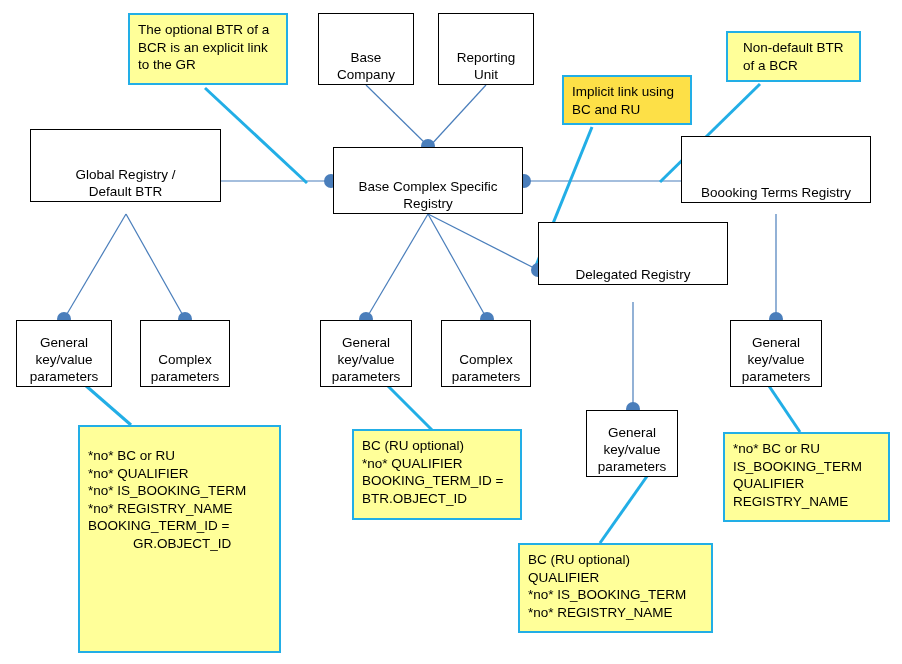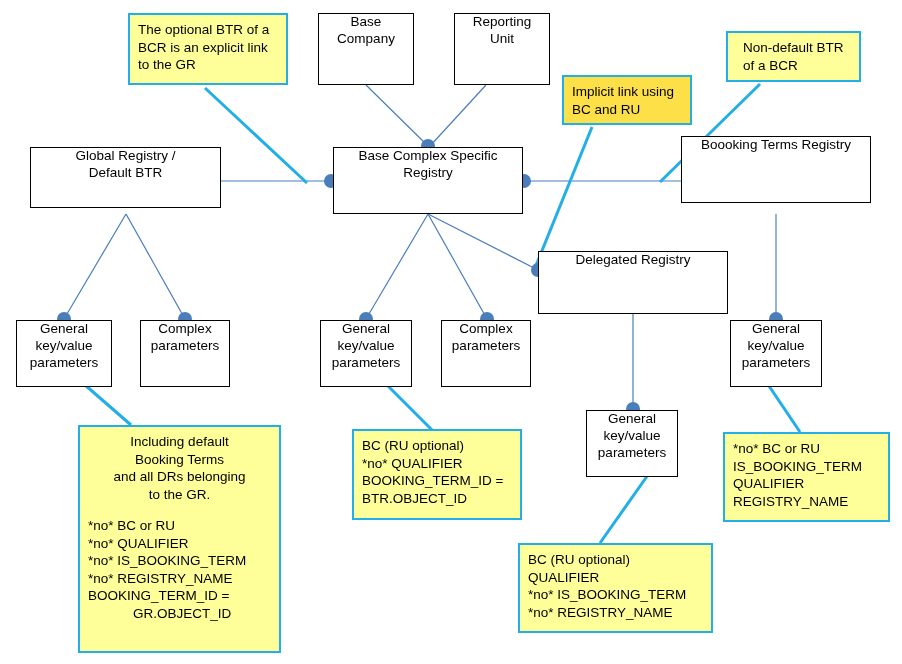--- a/index.html
+++ b/index.html
@@ -24,21 +24,21 @@
     width: 902px;
     height: 664px;
     pointer-events: none;
   }
   .node {
     position: absolute;
     box-sizing: border-box;
     border: 1px solid #000000;
     background: #ffffff;
     display: flex;
-    align-items: flex-start;
+    align-items: flex-end;
     justify-content: center;
     text-align: center;
     font-size: 13.5px;
     line-height: 1.25;
     color: #000000;
     white-space: pre-line;
     z-index: 3;
   }
   .note {
     position: absolute;
@@ -95,28 +95,28 @@
       <circle cx="185" cy="319" r="7" fill="#4A7EBB"></circle>
       <circle cx="366" cy="319" r="7" fill="#4A7EBB"></circle>
       <circle cx="487" cy="319" r="7" fill="#4A7EBB"></circle>
       <circle cx="776" cy="319" r="7" fill="#4A7EBB"></circle>
       <circle cx="633" cy="409" r="7" fill="#4A7EBB"></circle>
     </svg>
 
   <div id="nodes-layer">
       <div class="node" style="left: 318px; top: 13px; width: 96px; height: 72px; border-color: rgb(0, 0, 0); background: rgb(255, 255, 255);"><span>Base
 Company</span></div>
-      <div class="node" style="left: 438px; top: 13px; width: 96px; height: 72px; border-color: rgb(0, 0, 0); background: rgb(255, 255, 255); margin-left: 16px;"><span>Reporting
+      <div class="node" style="left: 438px; top: 13px; width: 96px; height: 72px; border-color: rgb(0, 0, 0); background: rgb(255, 255, 255);"><span>Reporting
 Unit</span></div>
-      <div class="node" style="left: 30px; top: 147px; width: 191px; height: 61px; border-color: rgb(0, 0, 0); background: rgb(255, 255, 255);"><span>Global Registry /
+      <div class="node" style="left: 30px; top: 129px; width: 191px; height: 73px; border-color: rgb(0, 0, 0); background: rgb(255, 255, 255);"><span>Global Registry /
 Default BTR</span></div>
       <div class="node" style="left: 333px; top: 147px; width: 190px; height: 67px; border-color: rgb(0, 0, 0); background: rgb(255, 255, 255);"><span>Base Complex Specific
 Registry</span></div>
       <div class="node" style="left: 681px; top: 136px; width: 190px; height: 67px; border-color: rgb(0, 0, 0); background: rgb(255, 255, 255);"><span>Boooking Terms Registry</span></div>
-      <div class="node" style="left: 538px; top: 251px; width: 190px; height: 63px; border-color: rgb(0, 0, 0); background: rgb(255, 255, 255);"><span>Delegated Registry</span></div>
+      <div class="node" style="left: 538px; top: 222px; width: 190px; height: 63px; border-color: rgb(0, 0, 0); background: rgb(255, 255, 255);"><span>Delegated Registry</span></div>
       <div class="node" style="left: 16px; top: 320px; width: 96px; height: 67px; border-color: rgb(0, 0, 0); background: rgb(255, 255, 255);"><span>General
 key/value
 parameters</span></div>
       <div class="node" style="left: 140px; top: 320px; width: 90px; height: 67px; border-color: rgb(0, 0, 0); background: rgb(255, 255, 255);"><span>Complex
 parameters</span></div>
       <div class="node" style="left: 320px; top: 320px; width: 92px; height: 67px; border-color: rgb(0, 0, 0); background: rgb(255, 255, 255);"><span>General
 key/value
 parameters</span></div>
       <div class="node" style="left: 441px; top: 320px; width: 90px; height: 67px; border-color: rgb(0, 0, 0); background: rgb(255, 255, 255);"><span>Complex
 parameters</span></div>
@@ -128,24 +128,21 @@
 parameters</span></div>
     </div>
   <div id="notes-layer">
       <div class="note left" style="left: 128px; top: 13px; width: 160px; height: 72px; border-color: rgb(34, 174, 230); background: rgb(255, 255, 153);"><div>The optional BTR of a
 BCR is an explicit link
 to the GR</div></div>
       <div class="note left" style="left: 562px; top: 75px; width: 130px; height: 50px; border-color: rgb(34, 174, 230); background: #fde047;"><div>Implicit link using
 BC and RU</div></div>
       <div class="note left" style="left: 726px; top: 31px; width: 135px; height: 51px; border-color: rgb(34, 174, 230); background: rgb(255, 255, 153); padding-left: 15px;"><div>Non-default BTR
 of a BCR</div></div>
-      <div class="note center" style="left: 78px; top: 425px; width: 203px; height: 228px; border-color: rgb(34, 174, 230); background: rgb(255, 255, 153);"><div>Including default
-Booking Terms
-and all DRs belonging
-to the GR.</div><div style="height: 14px;"></div><div class="note-pre" style="text-align: left;">*no* BC or RU
+      <div class="note center" style="left: 78px; top: 425px; width: 203px; height: 228px; border-color: rgb(34, 174, 230); background: rgb(255, 255, 153);"><div style="height: 14px;"></div><div class="note-pre" style="text-align: left;">*no* BC or RU
 *no* QUALIFIER
 *no* IS_BOOKING_TERM
 *no* REGISTRY_NAME
 BOOKING_TERM_ID =
             GR.OBJECT_ID</div></div>
       <div class="note left" style="left: 352px; top: 429px; width: 170px; height: 91px; border-color: rgb(34, 174, 230); background: rgb(255, 255, 153);"><div>BC (RU optional)
 *no* QUALIFIER
 BOOKING_TERM_ID =
         BTR.OBJECT_ID</div></div>
       <div class="note left" style="left: 518px; top: 543px; width: 195px; height: 90px; border-color: rgb(34, 174, 230); background: rgb(255, 255, 153);"><div>BC (RU optional)

